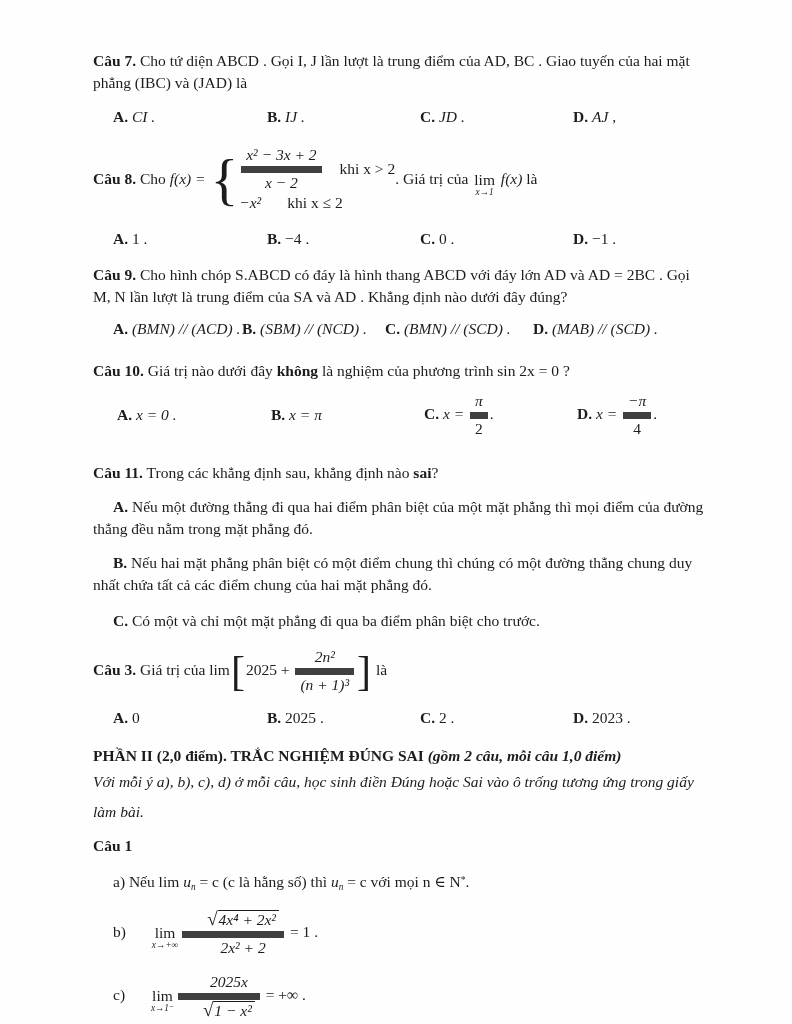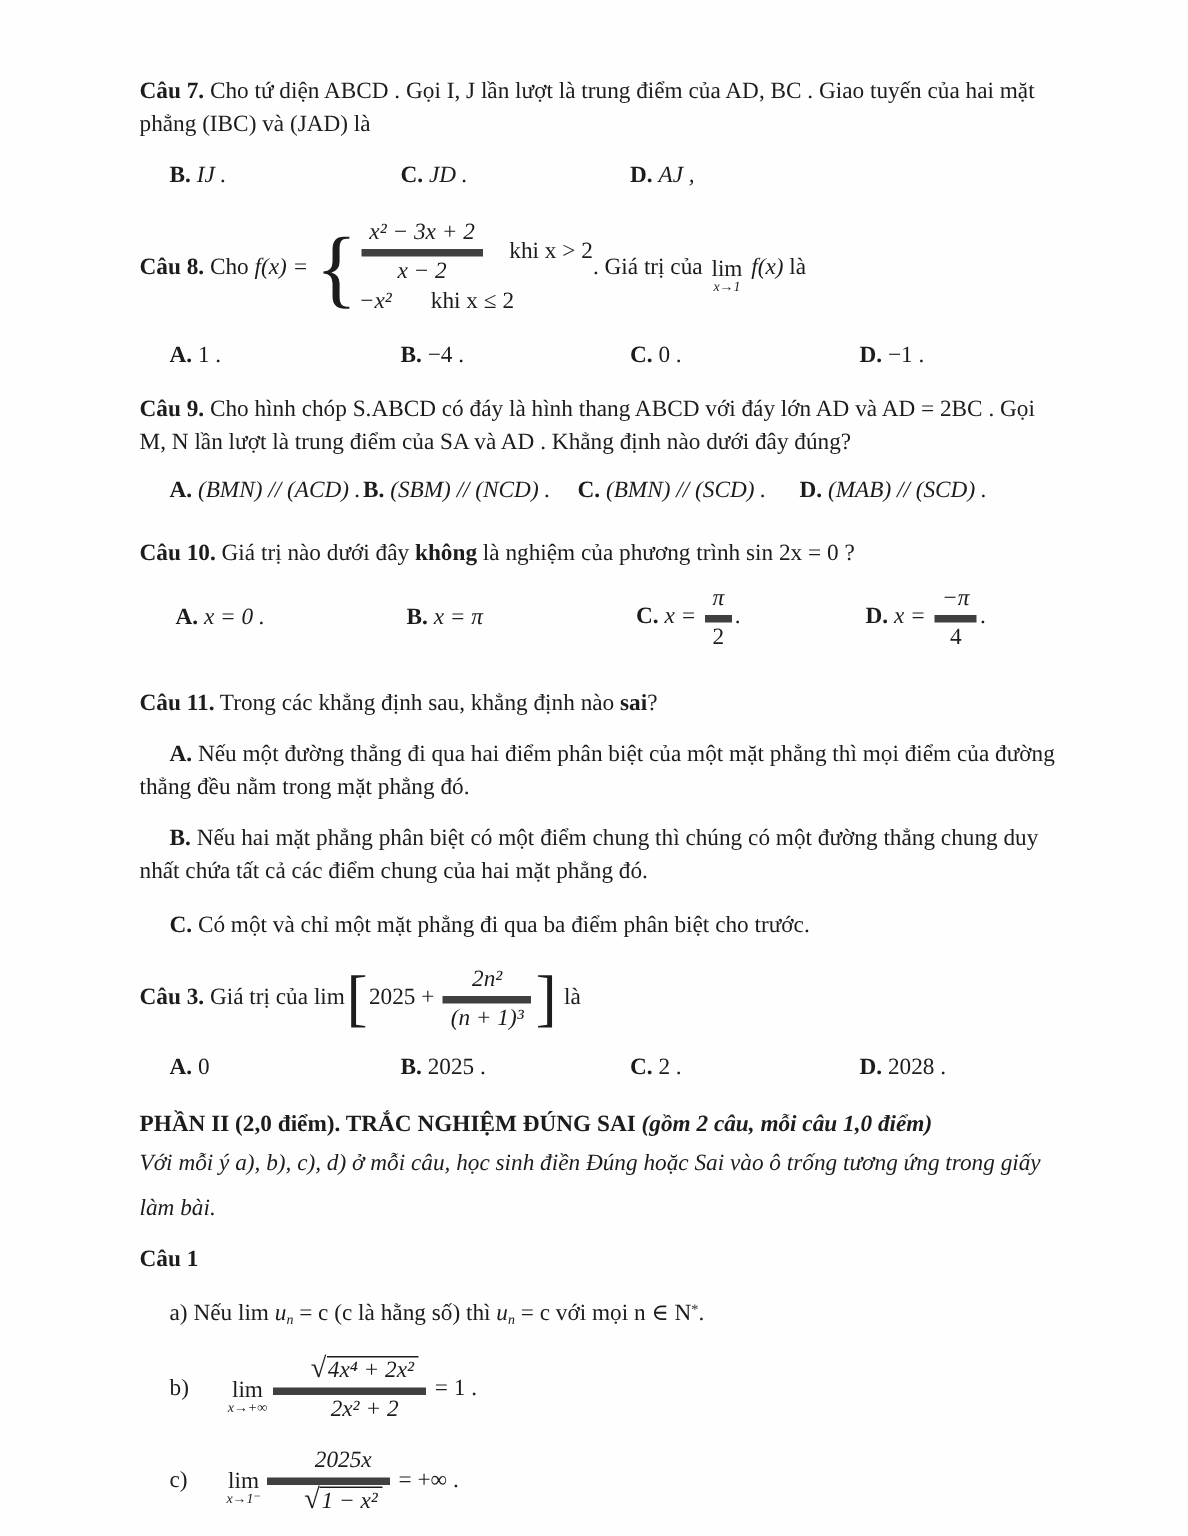--- a/index.html
+++ b/index.html
@@ -16,21 +16,21 @@
   .indent { text-indent:20px; }
 
   
   .opts { display:grid; grid-template-columns:154px 153px 153px auto; margin-left:20px; }
   .opts.q9cols { grid-template-columns:129px 143px 148px auto; margin-left:20px; }
   .opts.vcenter { align-items:center; }
   .optkey { font-weight:bold; }
 
   
   .frac { display:inline-block; vertical-align:middle; text-align:center; line-height:1.2; margin:0 2px; }
-  .frac > .num { display:block; border-bottom:5px solid #404040; padding:0 5px 1px; }
+  .frac > .num { display:block; border-bottom:7px solid #404040; padding:0 5px 1px; }
   .frac > .den { display:block; padding:1px 5px 0; }
   .rt { font-size:1.22em; line-height:1; }
   .rad { border-top:1px solid #1c1c1c; padding:0 3px 0 1px; }
   .lim { display:inline-block; text-align:center; line-height:1.05; vertical-align:-0.72em; margin:0 2px; }
   .lim .limword { display:block; }
   .lim .limsub { display:block; font-size:0.6em; }
   .brace { display:inline-block; font-size:58px; line-height:54px; vertical-align:middle; font-weight:300; margin:0 1px; }
   .cases { display:inline-block; vertical-align:middle; text-align:left; }
   .caserow { display:flex; align-items:center; }
   .caserow .cond { margin-left:16px;font-family:Liberation Serif, serif; }
@@ -46,20 +46,21 @@
   .instruction { font-style:italic; line-height:1.95; }
 </style>
 </head>
 <body>
 
 <div class="page">
 
   <section>
     <p class="qtext"><span class="bold">Câu 7.</span> <span>Cho tứ diện ABCD . Gọi I, J lần lượt là trung điểm của AD, BC . Giao tuyến của hai mặt phẳng (IBC) và (JAD) là</span></p>
     <div class="opts mt12">
+      <span><span class="optkey">A.</span> <span class="it">CI .</span></span>
       <span><span class="optkey">B.</span> <span class="it">IJ .</span></span>
       <span><span class="optkey">C.</span> <span class="it">JD .</span></span>
       <span><span class="optkey">D.</span> <span class="it">AJ ,</span></span>
     </div>
   </section>
 
   <section>
     <p class="mt18">
       <span class="bold">Câu 8.</span>
       <span>Cho</span>
@@ -117,21 +118,21 @@
     <p class="mt16">
       <span class="bold">Câu 3.</span>
       <span>Giá trị của</span>
       <span>lim</span><span class="bigb">[</span><span>2025 +</span> <span class="frac"><span class="num it">2n²</span><span class="den it">(n + 1)³</span></span><span class="bigb">]</span>
       <span>là</span>
     </p>
     <div class="opts mt12">
       <span><span class="optkey">A.</span> <span>0</span></span>
       <span><span class="optkey">B.</span> <span>2025 .</span></span>
       <span><span class="optkey">C.</span> <span>2 .</span></span>
-      <span><span class="optkey">D.</span> <span>2028 .</span></span>
+      <span><span class="optkey">D.</span> <span>2023 .</span></span>
     </div>
   </section>
 
   <section>
     <p class="mt16"><span class="bold">PHẦN II (2,0 điểm). TRẮC NGHIỆM ĐÚNG SAI</span> <span class="bolditalic">(gồm 2 câu, mỗi câu 1,0 điểm)</span></p>
     <p class="instruction">Với mỗi ý a), b), c), d) ở mỗi câu, học sinh điền Đúng hoặc Sai vào ô trống tương ứng trong giấy làm bài.</p>
     <p class="bold mt8">Câu 1</p>
 
     <p class="indent mt14"><span>a)</span> <span>Nếu lim</span> <span class="it">u</span><span class="sub it">n</span> <span>= c (c là hằng số) thì</span> <span class="it">u</span><span class="sub it">n</span> <span>= c với mọi n ∈ N</span><span class="sup">*</span><span>.</span></p>
 

